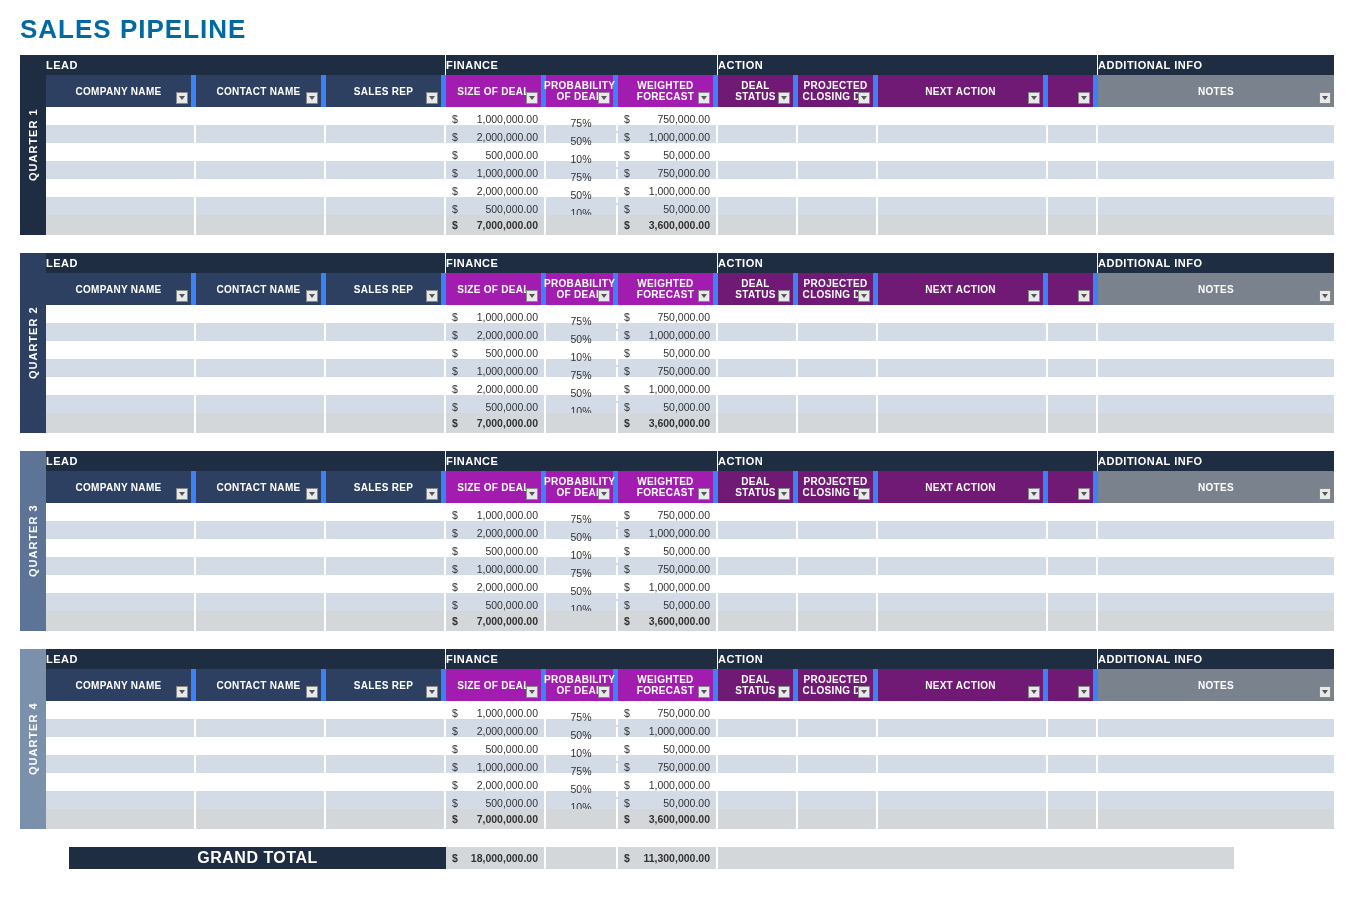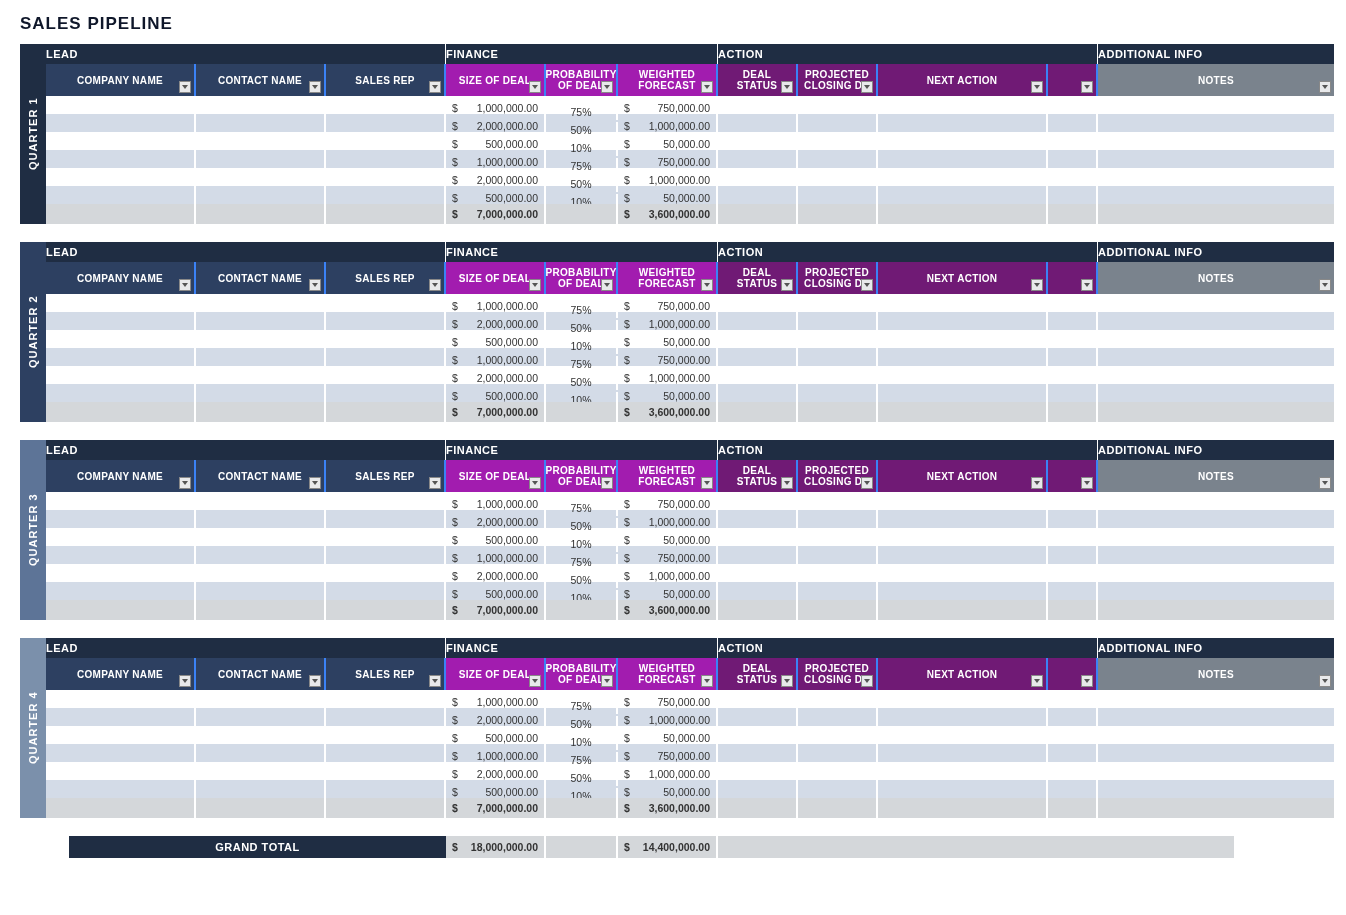--- a/index.html
+++ b/index.html
@@ -6,23 +6,23 @@
   body {
     margin: 0;
     padding: 12px 20px;
     font-family: Arial, Helvetica, sans-serif;
     font-size: 11px;
     background: #ffffff;
     color: #333;
     width: 1346px;
   }
   .title {
-    font-size: 17px;
+    font-size: 26px;
     font-weight: 700;
-    color: #0f172a;
+    color: #0369a1;
     letter-spacing: 1px;
     margin: 2px 0 10px 0;
   }
   .quarter-block {
     display: flex;
     margin-bottom: 18px;
   }
   .quarter-label {
     width: 26px;
     flex: 0 0 26px;
@@ -67,21 +67,21 @@
     position: relative;
     color: #fff;
     font-size: 10px;
     font-weight: 700;
     text-align: center;
     padding: 6px 4px;
     height: 32px;
     display: flex;
     align-items: center;
     justify-content: center;
-    border-right: 2px solid #3b82f6;
+    border-right: 5px solid #3b82f6;
     letter-spacing: 0.3px;
     line-height: 11px;
   }
   .col-cell:last-child { border-right: none; }
   .bg-lead   { background: #2d4061; }
   .bg-fin    { background: #a21caf; }
   .bg-act    { background: #701a75; }
   .bg-info   { background: #7a838d; }
 
   .filter {
@@ -142,21 +142,21 @@
   .grand-total-row {
     display: grid;
     grid-template-columns: 400px 100px 72px 100px 516px;
     height: 22px;
     flex: 1;
   }
   .gt-label {
     background: #1f2d43;
     color: #fff;
     font-weight: 700;
-    font-size: 11px;
+    font-size: 16px;
     display:flex;
     align-items:center;
     justify-content:center;
     letter-spacing:0.5px;
     margin-left:23px;
   }
   .gt-cell {
     background: #d4d7da;
     font-weight: 700;
     font-size: 10.5px;
@@ -816,17 +816,17 @@
   <div class="grand-spacer"></div>
   <div class="grand-total-row">
     <div class="gt-label">GRAND TOTAL</div>
     <div class="gt-cell">
       <span class="sym">$</span>
         <span>18,000,000.00</span>
     </div>
     <div class="gt-cell"></div>
     <div class="gt-cell">
       <span class="sym">$</span>
-        <span>14,400,000.00</span>
+        <span>11,300,000.00</span>
     </div>
     <div class="gt-cell"></div>
   </div>
 </div>
 
 </body></html>

